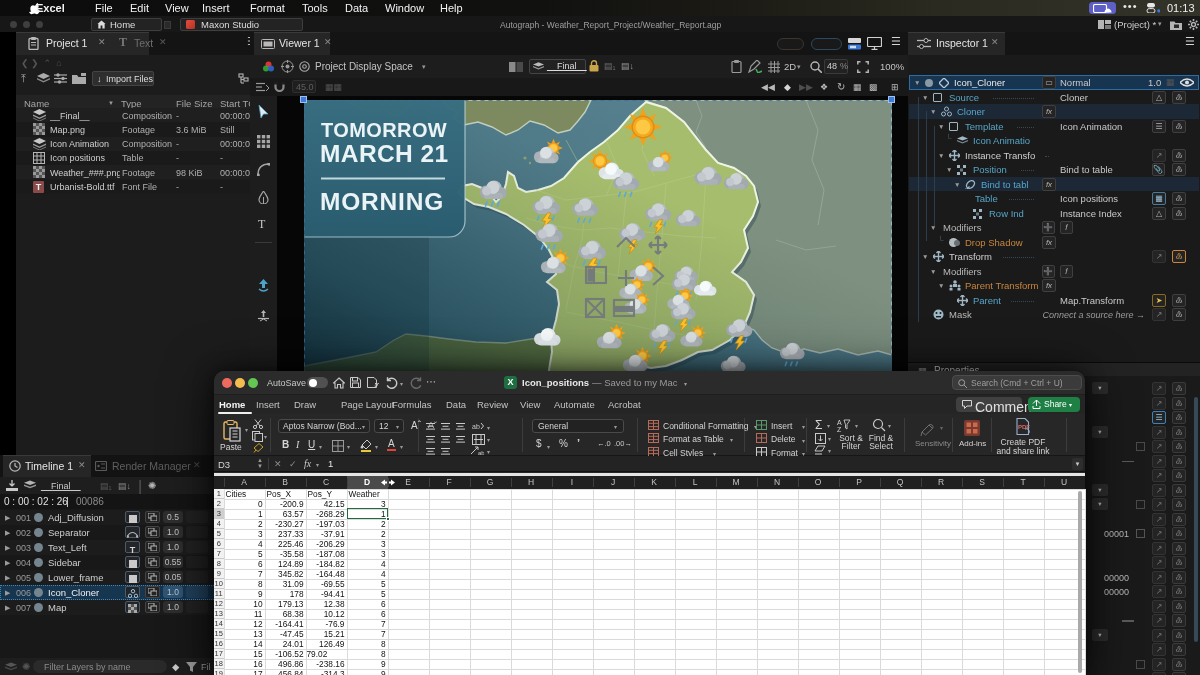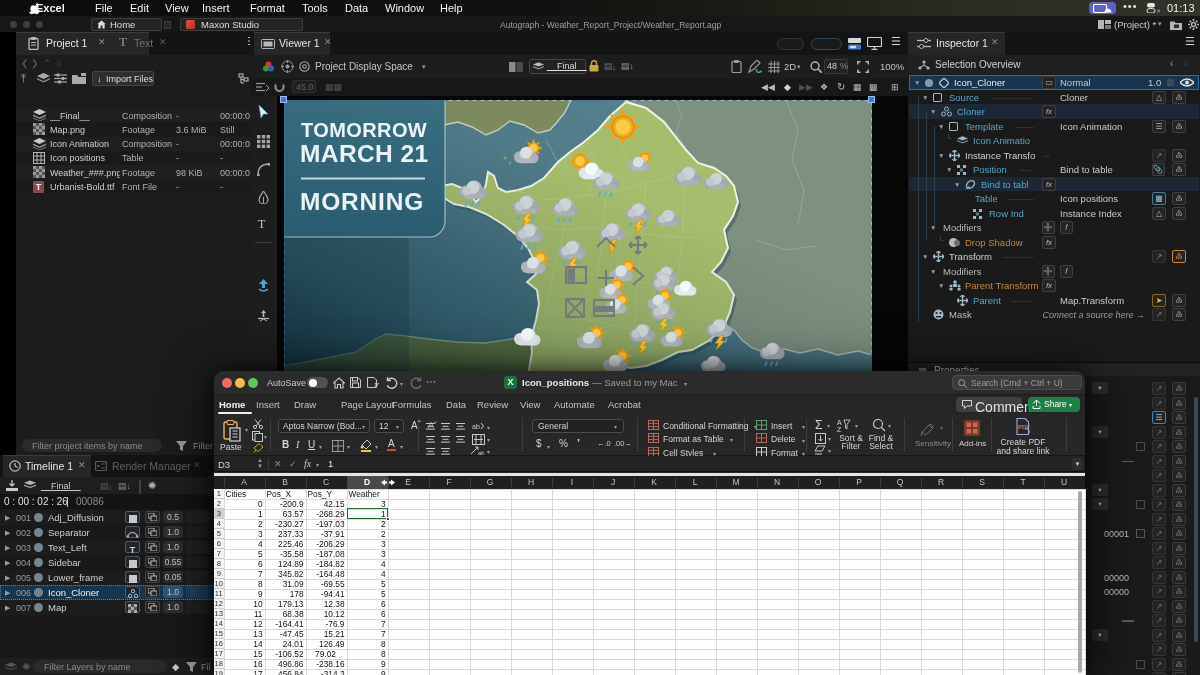--- a/index.html
+++ b/index.html
@@ -123,20 +123,27 @@
   <svg class="ic" style="left:222px;top:5px" width="12" height="12" viewBox="0 0 12 12">
         <g stroke="#aaa" stroke-width="1.2" fill="none">
           <rect x="1" y="1" width="4" height="3"></rect>
           <rect x="6" y="5" width="4" height="3"></rect>
           <line x1="3" y1="4" x2="3" y2="10"></line>
           <line x1="3" y1="6.5" x2="6" y2="6.5"></line>
           <line x1="3" y1="10" x2="6" y2="10"></line>
         </g>
       </svg>
   <span class="a" style="left:238px;top:7px;font-size:6px;color:#888;">▼</span>
+ </div>
+ <div class="a" style="left:0;top:63px;width:247px;height:15px;background:#232323;">
+  <span class="a" style="left:8px;top:3px;font-size:9.5px;color:#a5a5a5;">Name</span>
+  <span class="a" style="left:92px;top:4.5px;font-size:6px;color:#999;">▼</span>
+  <span class="a" style="left:105px;top:3px;font-size:9.5px;color:#a5a5a5;">Type</span>
+  <span class="a" style="left:160px;top:3px;font-size:9.5px;color:#a5a5a5;">File Size</span>
+  <span class="a" style="left:204px;top:3px;font-size:9.5px;color:#a5a5a5;">Start TC</span>
  </div>
  <div class="a" style="left:0;top:76px;width:247px;height:14.3px;background:#1f1f1f;"></div>
     <svg class="a" style="left:17px;top:77px" width="13" height="12" viewBox="0 0 13 12">
       <path d="M6.5 0 13 3 6.5 6 0 3z" fill="#c8c8c8"></path>
       <path d="M0 5.5 6.5 8.5 13 5.5 13 7 6.5 10 0 7z" fill="#9a9a9a"></path>
       <path d="M0 8.5 6.5 11.5 13 8.5 13 9.5 6.5 12.5 0 9.5z" fill="#7a7a7a"></path>
     </svg>
     <span class="a" style="left:34px;top:78.5px;width:70px;overflow:hidden;white-space:nowrap;font-size:9px;color:#cfcfcf;">__Final__</span>
     <span class="a" style="left:106px;top:78.5px;font-size:9px;color:#b0b0b0;">Composition</span>
     <span class="a" style="left:160px;top:78.5px;font-size:9px;color:#b0b0b0;">-</span>
@@ -198,28 +205,20 @@
     <span class="a" style="left:34px;top:135.7px;width:70px;overflow:hidden;white-space:nowrap;font-size:9px;color:#cfcfcf;">Weather_###.png</span>
     <span class="a" style="left:106px;top:135.7px;font-size:9px;color:#b0b0b0;">Footage</span>
     <span class="a" style="left:160px;top:135.7px;font-size:9px;color:#b0b0b0;">98 KiB</span>
     <span class="a" style="left:204px;top:135.7px;font-size:9px;color:#b0b0b0;">00:00:00:01</span>
     <div class="a" style="left:0;top:147.5px;width:247px;height:14.3px;background:#1a1a1a;"></div>
     <div class="a" style="left:17px;top:148.5px;width:11px;height:12px;background:#8a4a4a;border-radius:1px;color:#eee;font-size:9px;text-align:center;line-height:12px;font-weight:700;">T</div>
     <span class="a" style="left:34px;top:150.0px;width:70px;overflow:hidden;white-space:nowrap;font-size:9px;color:#cfcfcf;">Urbanist-Bold.ttf</span>
     <span class="a" style="left:106px;top:150.0px;font-size:9px;color:#b0b0b0;">Font File</span>
     <span class="a" style="left:160px;top:150.0px;font-size:9px;color:#b0b0b0;">-</span>
     <span class="a" style="left:204px;top:150.0px;font-size:9px;color:#b0b0b0;">-</span>
- <div class="a" style="left:0;top:405px;width:247px;height:18px;">
-  <div class="a" style="left:6px;top:2px;width:140px;height:13px;background:#2a2a2a;border-radius:7px;"></div>
-  <span class="a" style="left:16px;top:4px;font-size:9px;color:#8a8a8a;">Filter project items by name</span>
-  <svg class="a" style="left:160px;top:4px" width="11" height="10" viewBox="0 0 11 10">
-        <path d="M0 0 H11 L7 5 V10 L4 8.5 V5z" fill="#9a9a9a"></path>
-      </svg>
-  <span class="a" style="left:177px;top:3.5px;font-size:9px;color:#9a9a9a;">Filter Typ</span>
- </div>
 </div>
 
 <div class="a" style="left:250px;top:32px;width:658px;height:423px;background:#161616;">
  <div class="a" style="left:0;top:0;width:658px;height:23px;background:#141414;">
   <div class="a" style="left:4px;top:0;width:76px;height:23px;background:#262626;border-top:1px solid #3a3a3a;"></div>
   <svg class="a" style="left:11px;top:6.5px" width="14" height="10" viewBox="0 0 14 10">
         <rect x="0.5" y="0.5" width="13" height="9" rx="1" fill="none" stroke="#b9b9b9"></rect>
         <rect x="2.5" y="2.5" width="9" height="5" fill="#b9b9b9"></rect>
       </svg>
   <span class="a" style="left:29px;top:5px;font-size:10.5px;color:#e5e5e5;">Viewer 1</span>
@@ -370,21 +369,21 @@
         <path d="M6.5 0 L11 5 8 5 8 9 5 9 5 5 2 5z" fill="#4da3c9"></path>
         <path d="M2 10 Q6.5 14 11 10" fill="none" stroke="#4da3c9" stroke-width="1.3"></path>
       </svg>
   <svg class="a" style="left:7px;top:213px" width="13" height="14" viewBox="0 0 13 14">
         <path d="M6.5 1 L9 4 7.3 4 7.3 8 5.7 8 5.7 4 4 4z" fill="#b5b5b5"></path>
         <line x1="1" y1="9.5" x2="12" y2="9.5" stroke="#b5b5b5" stroke-width="1.2"></line>
         <path d="M3 12 L6.5 10 10 12" fill="none" stroke="#b5b5b5"></path>
       </svg>
  </div>
 </div>
-<div class="a" style="left:236px;top:32px;width:658px;height:423px;pointer-events:none;">
+<div class="a" style="left:256px;top:32px;width:658px;height:423px;pointer-events:none;">
     <svg class="a" style="left:48px;top:68px" width="588" height="331" viewBox="0 0 588 331">
 <defs>
  <linearGradient id="sea" x1="1" y1="0" x2="0" y2="1">
   <stop offset="0" stop-color="#5e8795"></stop>
           <stop offset="0.45" stop-color="#4d7886"></stop>
           <stop offset="0.75" stop-color="#34606f"></stop>
           <stop offset="1" stop-color="#1a3a48"></stop>
  </linearGradient>
  <linearGradient id="pnl" x1="0" y1="0" x2="0" y2="1">
   <stop offset="0" stop-color="#386e80"></stop>
@@ -579,31 +578,20 @@
           <line x1="0" y1="2.5" x2="14" y2="2.5"></line>
           <line x1="0" y1="8.5" x2="14" y2="8.5"></line>
         </g>
         <circle cx="9" cy="2.5" r="2" fill="#141414" stroke="#b9b9b9"></circle>
         <circle cx="4.5" cy="8.5" r="2" fill="#141414" stroke="#b9b9b9"></circle>
       </svg>
       <span class="a" style="left:28px;top:5px;font-size:10.5px;color:#e5e5e5;">Inspector 1</span>
       <span class="a" style="left:83px;top:5px;font-size:9px;color:#8a8a8a;">✕</span>
       <span class="a" style="left:277px;top:3px;color:#d5d5d5;font-size:11px;">☰</span>
     </div>
-    <div class="a" style="left:0;top:23px;width:292px;height:19px;background:#202020;">
-      <svg class="a" style="left:10px;top:5px" width="12" height="10" viewBox="0 0 12 10">
-        <circle cx="6" cy="2" r="1.6" fill="#b5b5b5"></circle>
-        <circle cx="2" cy="8" r="1.6" fill="#b5b5b5"></circle>
-        <circle cx="10" cy="8" r="1.6" fill="#b5b5b5"></circle>
-        <path d="M6 3.5 L6 5.5 M6 5.5 L2.5 6.8 M6 5.5 L9.5 6.8" stroke="#b5b5b5" fill="none"></path>
-      </svg>
-      <span class="a" style="left:27px;top:4px;font-size:10px;color:#cfcfcf;">Selection Overview</span>
-      <span class="a" style="left:262px;top:3px;font-size:10px;color:#9a9a9a;">‹</span>
-      <span class="a" style="left:276px;top:3px;font-size:10px;color:#4a4a4a;">›</span>
-    </div>
     <div class="a" style="left:1px;top:43px;width:290px;height:14.5px;background:#173450;border:1px solid #2e6da4;"></div>
     <span class="a" style="left:6px;top:47px;font-size:6.5px;color:#9a9a9a;">▼</span>
     <span class="a" style="left:17px;top:47px;width:8px;height:8px;border-radius:50%;background:#8a9aa4;"></span>
     <svg class="a" style="left:31px;top:46px" width="10" height="10" viewBox="0 0 10 10">
       <path d="M5 0 L10 5 5 10 0 5z" fill="none" stroke="#b8c8d2" stroke-width="1.3"></path>
     </svg>
     <span class="a" style="left:46px;top:45px;font-size:9.5px;color:#e8e8e8;">Icon_Cloner</span>
     <span class="a" style="left:134px;top:44px;width:14px;height:13px;border:1px solid #3f3f3f;background:#242424;border-radius:2px;color:#b5b5b5;font-size:8px;text-align:center;line-height:11px;">▭</span>
     <span class="a" style="left:152px;top:45px;font-size:9.5px;color:#c9c9c9;">Normal</span>
     <span class="a" style="left:240px;top:45px;font-size:9.5px;color:#c9c9c9;">1.0</span>
@@ -1454,21 +1442,21 @@
     <span class="a" style="left:10.5px;top:258.5px;width:38px;text-align:right;font-size:8.3px;color:#111;">13</span>
     <span class="a" style="left:51.5px;top:258.5px;width:38px;text-align:right;font-size:8.3px;color:#111;">-47.45</span>
     <span class="a" style="left:92.5px;top:258.5px;width:38px;text-align:right;font-size:8.3px;color:#111;">15.21</span>
     <span class="a" style="left:133.5px;top:258.5px;width:38px;text-align:right;font-size:8.3px;color:#111;">7</span>
     <span class="a" style="left:10.5px;top:268.5px;width:38px;text-align:right;font-size:8.3px;color:#111;">14</span>
     <span class="a" style="left:51.5px;top:268.5px;width:38px;text-align:right;font-size:8.3px;color:#111;">24.01</span>
     <span class="a" style="left:92.5px;top:268.5px;width:38px;text-align:right;font-size:8.3px;color:#111;">126.49</span>
     <span class="a" style="left:133.5px;top:268.5px;width:38px;text-align:right;font-size:8.3px;color:#111;">8</span>
     <span class="a" style="left:10.5px;top:278.5px;width:38px;text-align:right;font-size:8.3px;color:#111;">15</span>
     <span class="a" style="left:51.5px;top:278.5px;width:38px;text-align:right;font-size:8.3px;color:#111;">-106.52</span>
-    <span class="a" style="left:92.5px;top:278.5px;width:38px;text-align:center;font-size:8.3px;color:#111;">79.02</span>
+    <span class="a" style="left:92.5px;top:278.5px;width:38px;text-align:left;font-size:8.3px;color:#111;">79.02</span>
     <span class="a" style="left:133.5px;top:278.5px;width:38px;text-align:right;font-size:8.3px;color:#111;">8</span>
     <span class="a" style="left:10.5px;top:288.5px;width:38px;text-align:right;font-size:8.3px;color:#111;">16</span>
     <span class="a" style="left:51.5px;top:288.5px;width:38px;text-align:right;font-size:8.3px;color:#111;">496.86</span>
     <span class="a" style="left:92.5px;top:288.5px;width:38px;text-align:right;font-size:8.3px;color:#111;">-238.16</span>
     <span class="a" style="left:133.5px;top:288.5px;width:38px;text-align:right;font-size:8.3px;color:#111;">9</span>
     <span class="a" style="left:10.5px;top:298.5px;width:38px;text-align:right;font-size:8.3px;color:#111;">17</span>
     <span class="a" style="left:51.5px;top:298.5px;width:38px;text-align:right;font-size:8.3px;color:#111;">456.84</span>
     <span class="a" style="left:92.5px;top:298.5px;width:38px;text-align:right;font-size:8.3px;color:#111;">-314.3</span>
     <span class="a" style="left:133.5px;top:298.5px;width:38px;text-align:right;font-size:8.3px;color:#111;">9</span>
     <span class="a" style="left:864px;top:120px;width:4px;height:182px;background:#a9a9a9;border-radius:2px;"></span>

